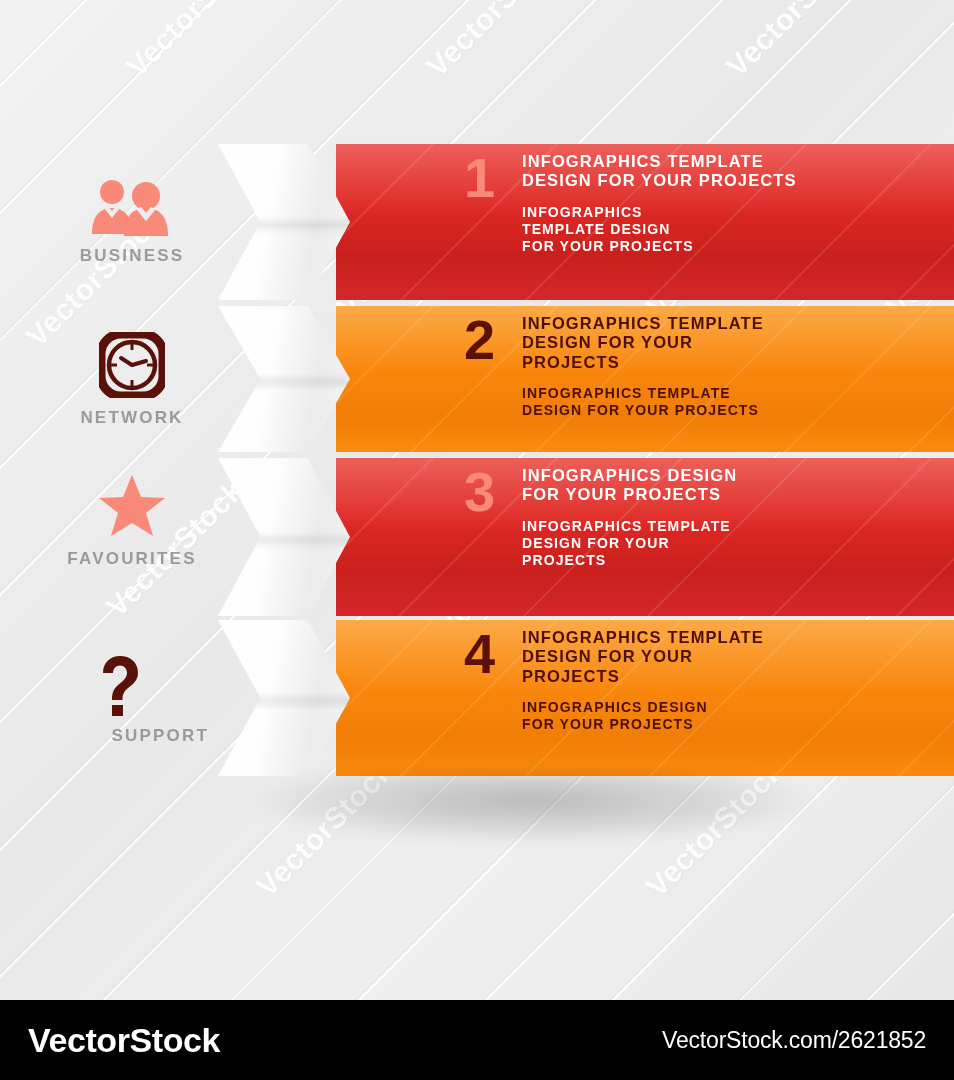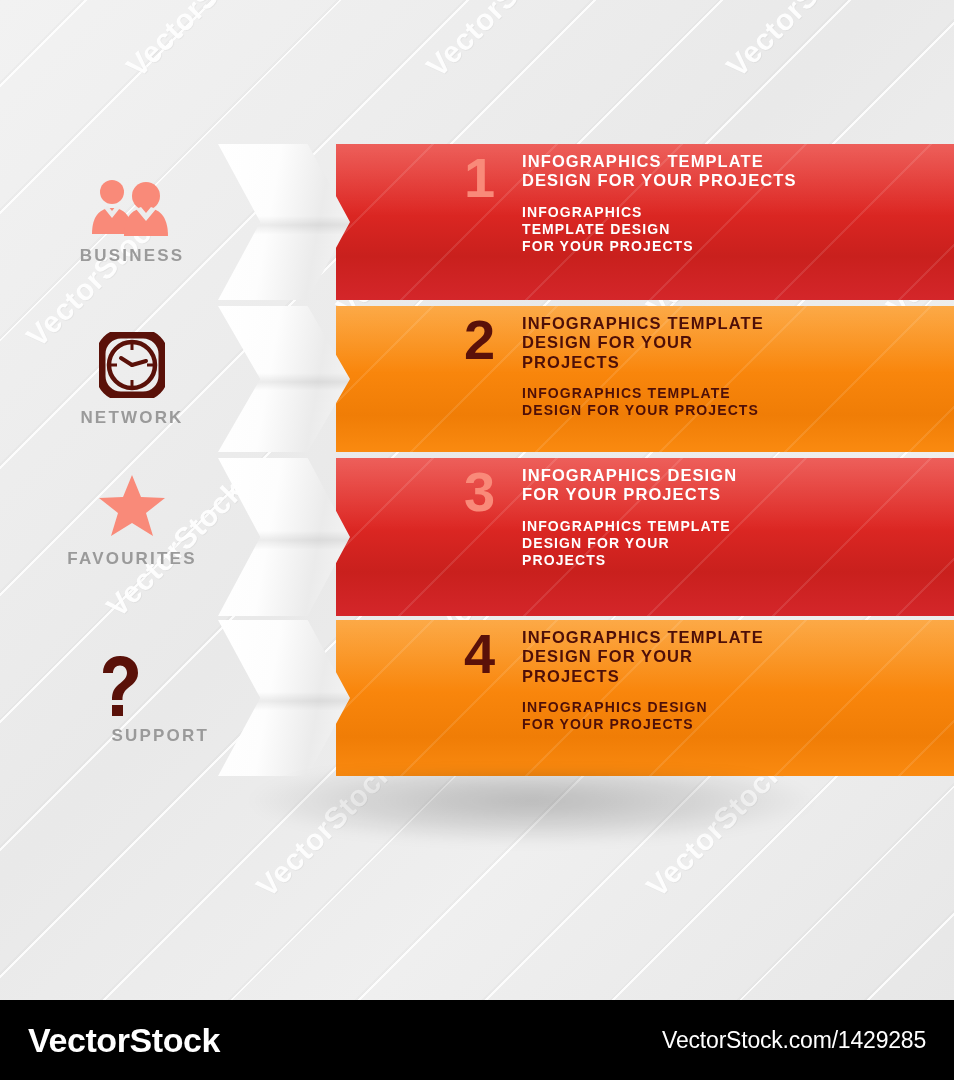--- a/index.html
+++ b/index.html
@@ -270,14 +270,14 @@
         <div class="flag"></div>
         <div class="flag-shade"></div>
       </div>
     </div>
 
   <div class="stack-shadow"></div>
 </div>
 
 <div id="footer">
   <div class="brand">VectorStock</div>
-  <div class="url">VectorStock.com/1429285</div>
+  <div class="url">VectorStock.com/2621852</div>
 </div>
 
 </body></html>

